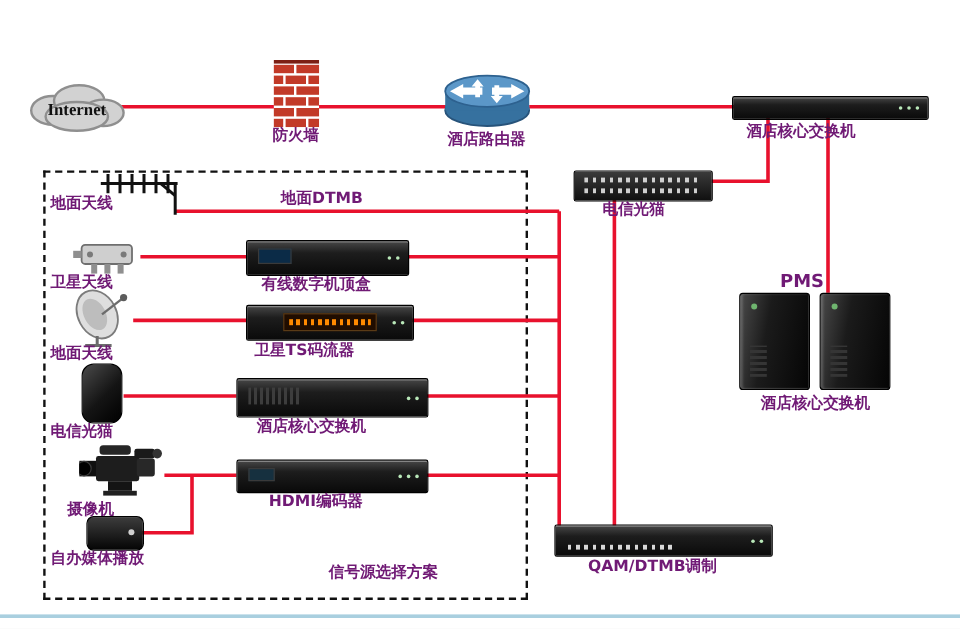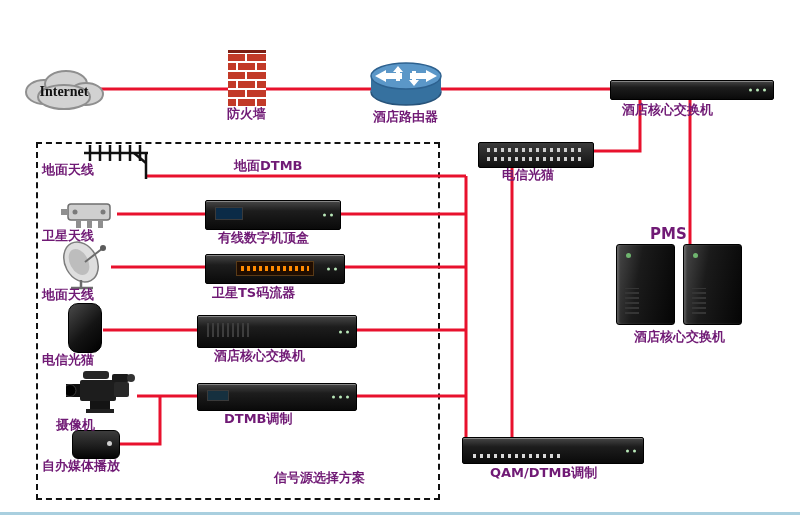--- a/index.html
+++ b/index.html
@@ -261,21 +261,21 @@
 
   <div class="rack" style="left:197px;top:383px;width:158px;height:26px;">
     <span></span>
     <div class="screen" style="width:20px;height:9px;background:#16303f;"></div>
     <div class="dots">
         <i></i>
         <i></i>
         <i></i>
       </div>
   </div>
-  <div class="lbl" style="left:224px;top:412px;">DTMB调制</div>
+  <div class="lbl" style="left:224px;top:412px;">HDMI编码器</div>
 
   <div class="mediabox" style="left:72px;top:430px;">
     <span></span>
   </div>
   <div class="lbl" style="left:42px;top:459px;">自办媒体播放</div>
 
   <div class="lbl" style="left:274px;top:471px;">信号源选择方案</div>
 
   <div class="rack" style="left:462px;top:437px;width:180px;height:25px;">
     <span></span>

